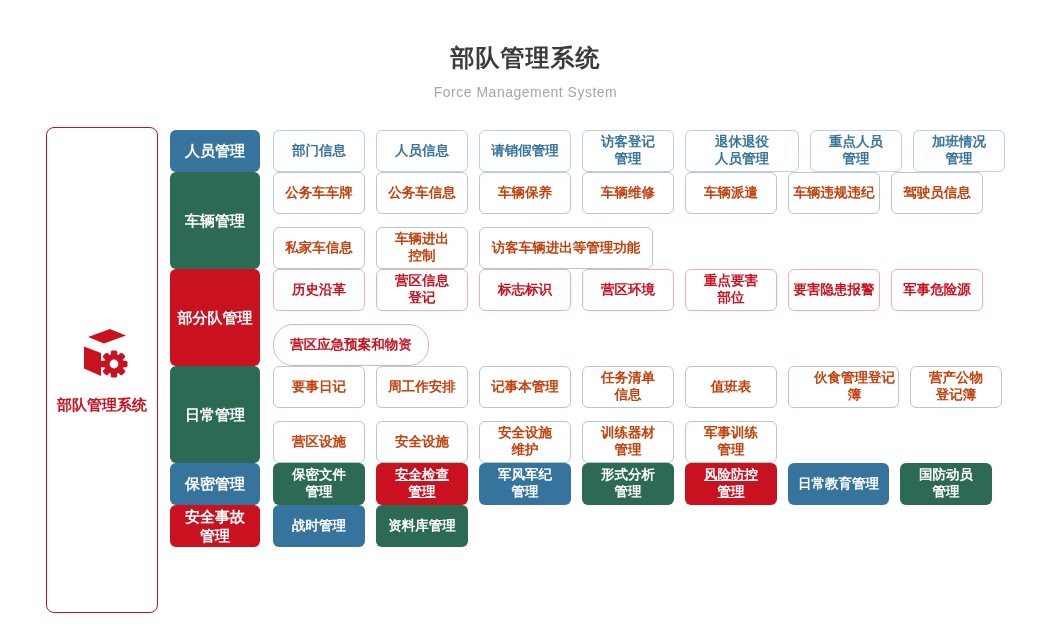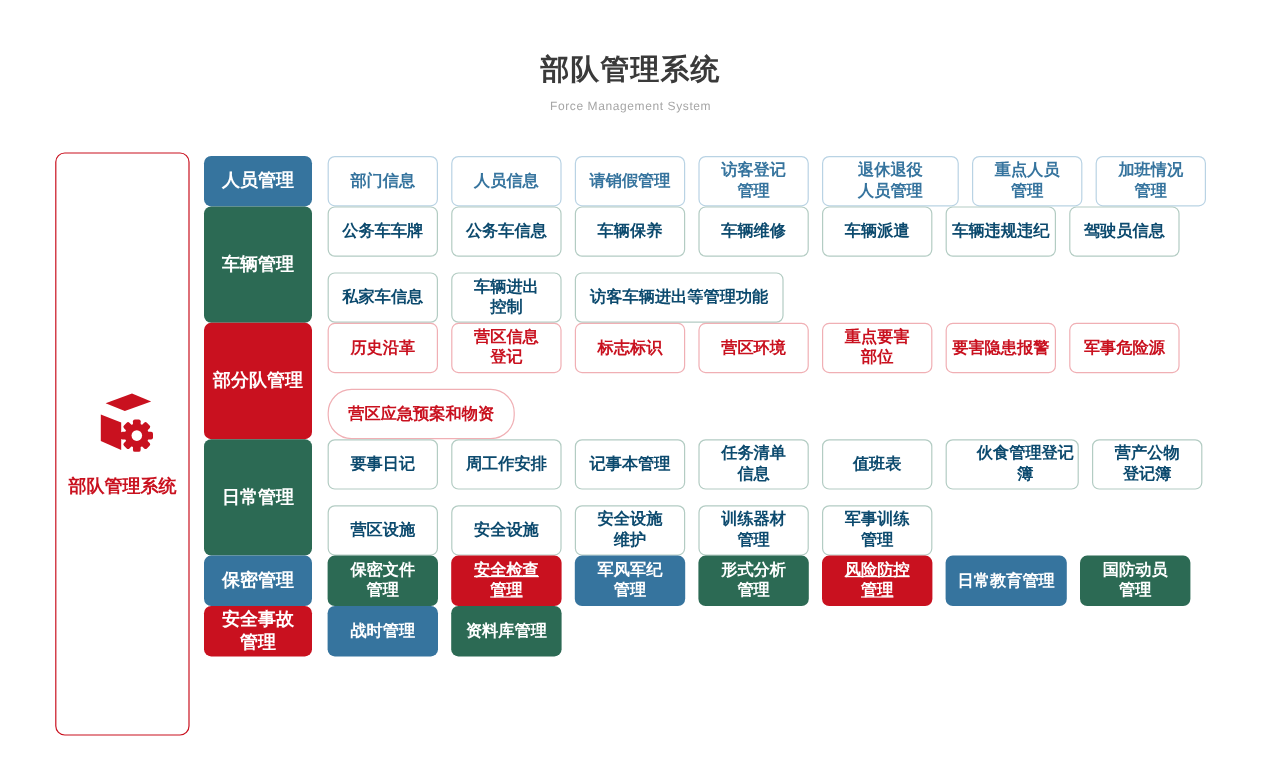--- a/index.html
+++ b/index.html
@@ -2,40 +2,40 @@
 <html><head>
 <meta charset="utf-8">
 <style>
   * { margin:0; padding:0; box-sizing:border-box; }
   html,body { background:#fff; }
   body { font-family:"Liberation Sans","DejaVu Sans",sans-serif; }
   .page { position:relative; width:1051px; height:636px; background:#ffffff; overflow:hidden; }
 
   .header { position:absolute; top:42px; left:0; width:100%; text-align:center; }
   .title { font-size:24px; font-weight:700; color:#3a3a3a; letter-spacing:1px; }
-  .subtitle { margin-top:10px; font-size:10px; color:#a6a6a6; letter-spacing:.5px; }
+  .subtitle { margin-top:10px; font-size:14px; color:#a6a6a6; letter-spacing:.5px; }
 
   .root-box { position:absolute; left:46px; top:127px; width:112px; height:486px;
               border:1px solid #c9111f; border-radius:8px; background:#fff;
               display:flex; flex-direction:column; align-items:center; justify-content:center; gap:10px; }
   .root-label { color:#c9111f; font-size:15px; font-weight:700; white-space:nowrap; }
 
   .main { position:absolute; left:170px; top:130px; width:836px;
           display:flex; flex-direction:column; }
   .section-row { display:flex; gap:13px; align-items:stretch; }
   .category { width:90px; flex:0 0 90px; display:flex; align-items:center; justify-content:center;
               border-radius:6px; color:#fff; font-size:15px; font-weight:700; text-align:center;
               white-space:pre-line; line-height:1.3; min-height:42px; }
   .items { width:734px; display:flex; flex-wrap:wrap; column-gap:11px; row-gap:13px; align-content:flex-start; }
 
   .box { height:42px; width:92px; border-radius:6px; display:flex; align-items:center; justify-content:center;
          text-align:center; font-size:13.5px; font-weight:700; line-height:1.25; white-space:pre-line; padding:0 2px; }
   .outline { background:#fff; border:1px solid; }
   .outline.blue  { color:#36749e; border-color:#b9d3e4; }
-  .outline.green { color:#0c4a6e; border-color:#b3ccc3; }
+  .outline.green { color:#c2410c; border-color:#b3ccc3; }
   .outline.red   { color:#c9111f; border-color:#f0afb4; }
   .solid { color:#fff; border:none; }
   .solid.blue  { background:#36749e; }
   .solid.green { background:#2c6a54; }
   .solid.red   { background:#c9111f;text-decoration:underline; }
   .category.blue  { background:#36749e; }
   .category.green { background:#2c6a54; }
   .category.red   { background:#c9111f; }
 </style>
 </head>

